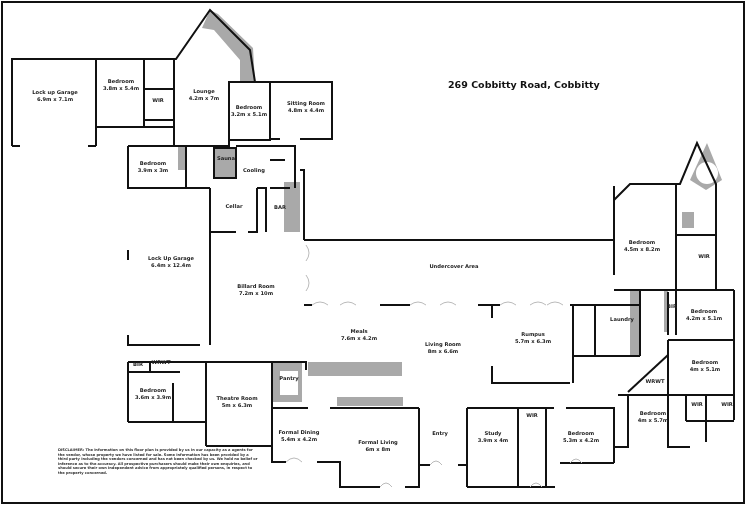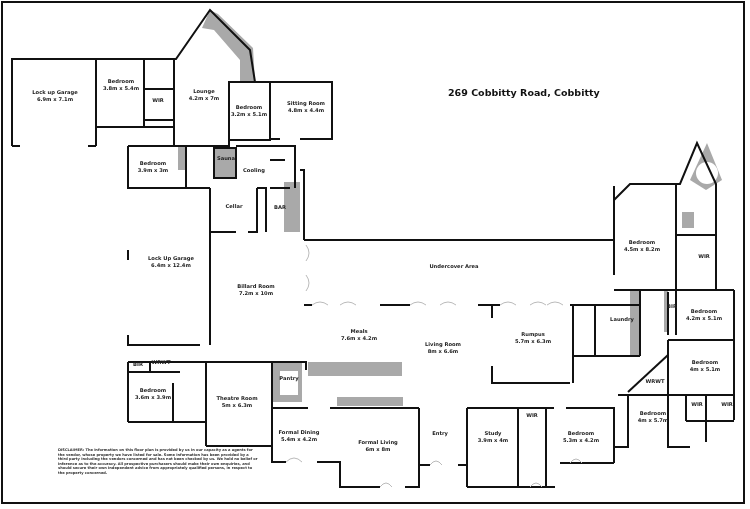--- a/index.html
+++ b/index.html
@@ -1,20 +1,20 @@
 <!DOCTYPE html>
 <html><head>
 <meta charset="utf-8">
 <style>
   html,body{margin:0;padding:0;background:#fff;}
   body{width:750px;height:509px;position:relative;overflow:hidden;font-family:"DejaVu Sans","Liberation Sans",sans-serif;}
   #frame{position:absolute;left:1px;top:1px;width:744px;height:503px;border:2px solid #111;box-sizing:border-box;}
   svg{position:absolute;left:0;top:0;}
   .lbl{position:absolute;font-size:5.2px;font-weight:bold;color:#222;text-align:center;line-height:6.5px;white-space:nowrap;transform:translateX(-50%);}
-  .title{position:absolute;left:448px;top:87px;font-size:9.5px;font-weight:bold;color:#111;white-space:nowrap;}
+  .title{position:absolute;left:448px;top:79px;font-size:9.5px;font-weight:bold;color:#111;white-space:nowrap;}
   .disc{position:absolute;left:58px;top:448px;font-size:3.6px;line-height:4.6px;color:#333;font-weight:bold;width:200px;}
 </style>
 </head>
 <body>
 
 <div id="frame"></div>
 
 <svg width="750" height="509" viewBox="0 0 750 509">
   <g fill="#a9a9a9" stroke="none">
 

